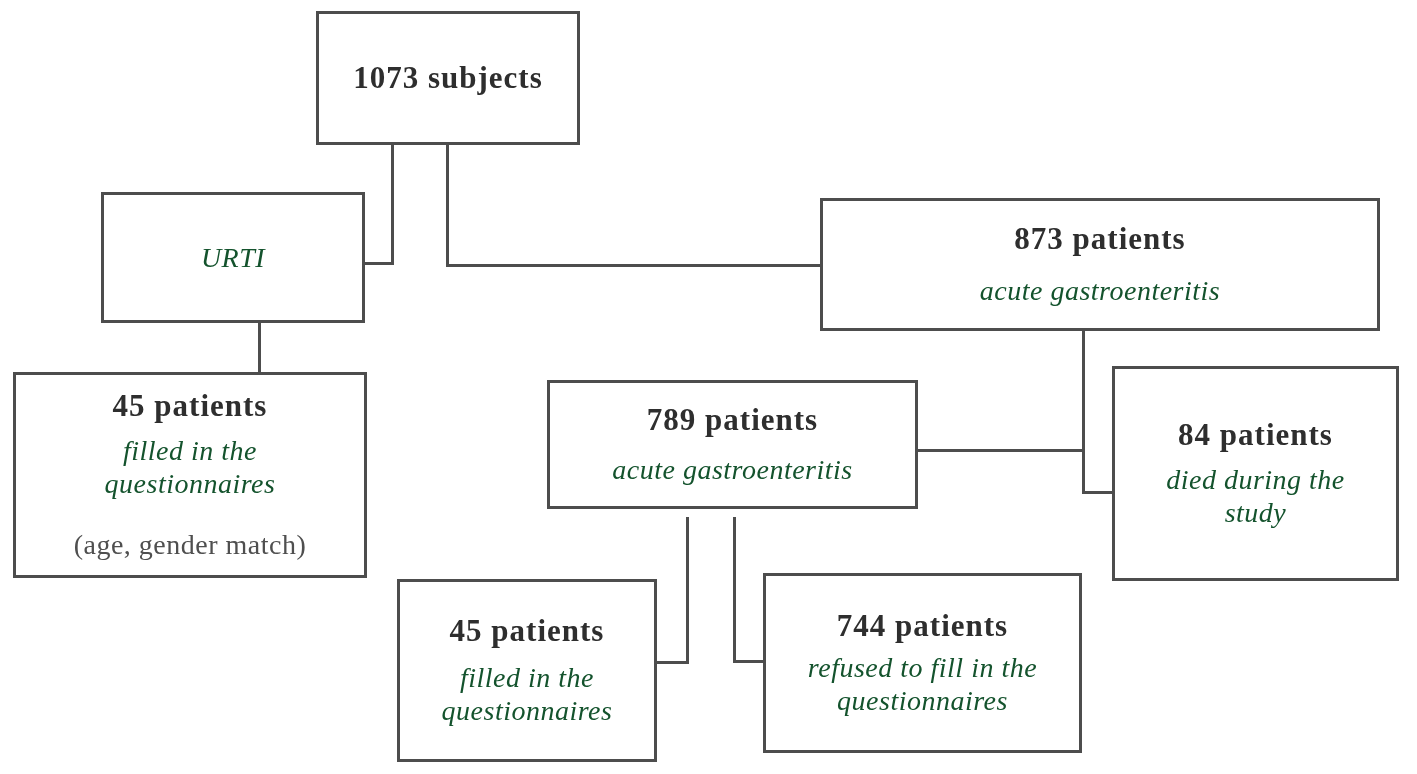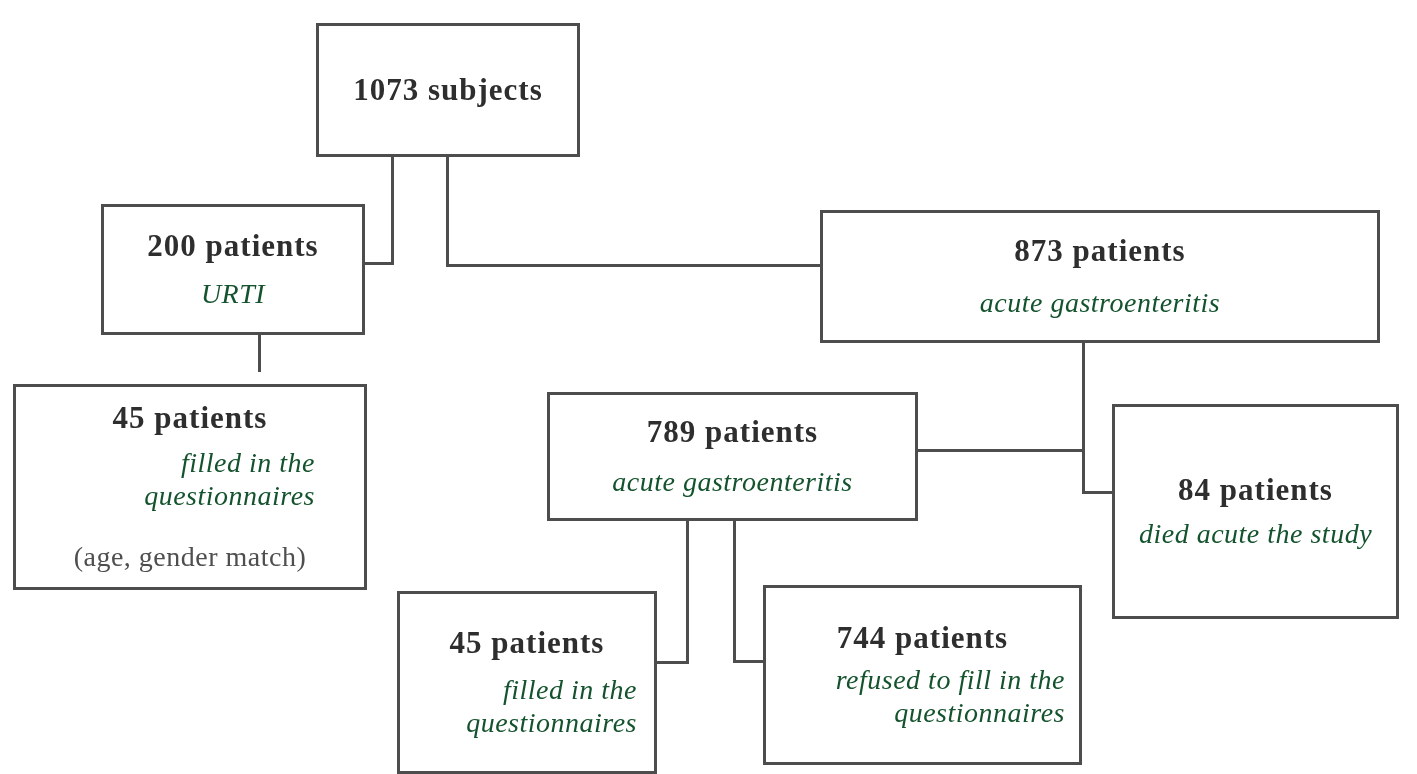--- a/index.html
+++ b/index.html
@@ -17,22 +17,21 @@
   }
   .node {
     position: absolute;
     box-sizing: border-box;
     border: 3px solid #4d4d4d;
     background: #ffffff;
     display: flex;
     flex-direction: column;
     align-items: center;
     justify-content: center;
-    text-align: right;
-    margin-top: 12px;
+    text-align: center;
   }
   .count {
     font-weight: bold;
     font-size: 31px;
     color: #2e2e2e;
     letter-spacing: 1px;
     line-height: 1.1;
   }
   .desc {
     font-style: italic;
@@ -51,21 +50,21 @@
     position: absolute;
     background: #4d4d4d;
   }
 
   
   #node-subjects       { left: 316px;  top: 11px;  width: 264px; height: 134px; }
   #node-urti           { left: 101px;  top: 192px; width: 264px; height: 131px; gap: 14px; }
   #node-urti-filled    { left: 13px;   top: 372px; width: 354px; height: 206px; gap: 10px; }
   #node-gastro         { left: 820px;  top: 198px; width: 560px; height: 133px; gap: 18px; }
   #node-gastro-alive   { left: 547px;  top: 380px; width: 371px; height: 129px; gap: 16px; }
-  #node-died           { left: 1112px; top: 392px; width: 287px; height: 215px; gap: 10px; }
+  #node-died           { left: 1112px; top: 366px; width: 287px; height: 215px; gap: 10px; }
   #node-gastro-filled  { left: 397px;  top: 579px; width: 260px; height: 183px; gap: 12px; }
   #node-refused        { left: 763px;  top: 573px; width: 319px; height: 180px; gap: 8px; }
 
   #node-urti-filled .desc   { max-width: 250px; }
   #node-urti-filled .note   { margin-top: 18px; }
   #node-died .desc          { max-width: 240px; }
   #node-gastro-filled .desc { max-width: 220px; }
   #node-refused .desc       { max-width: 285px; }
 
   
@@ -98,21 +97,20 @@
   <div class="edge" id="edge-alive-filled-v"></div>
   <div class="edge" id="edge-alive-filled-h"></div>
   <div class="edge" id="edge-alive-refused-v"></div>
   <div class="edge" id="edge-alive-refused-h"></div>
 
   <div class="node" id="node-subjects">
     <span class="count">1073 subjects</span>
   </div>
 
   <div class="node" id="node-urti">
-    <span class="count">200 patients</span>
     <span class="desc">URTI</span>
   </div>
 
   <div class="node" id="node-urti-filled">
     <span class="count">45 patients</span>
     <span class="desc">filled in the questionnaires</span>
     <span class="note">(age, gender match)</span>
   </div>
 
   <div class="node" id="node-gastro">
@@ -120,21 +118,21 @@
     <span class="desc">acute gastroenteritis</span>
   </div>
 
   <div class="node" id="node-gastro-alive">
     <span class="count">789 patients</span>
     <span class="desc">acute gastroenteritis</span>
   </div>
 
   <div class="node" id="node-died">
     <span class="count">84 patients</span>
-    <span class="desc">died acute the study</span>
+    <span class="desc">died during the study</span>
   </div>
 
   <div class="node" id="node-gastro-filled">
     <span class="count">45 patients</span>
     <span class="desc">filled in the questionnaires</span>
   </div>
 
   <div class="node" id="node-refused">
     <span class="count">744 patients</span>
     <span class="desc">refused to fill in the questionnaires</span>

